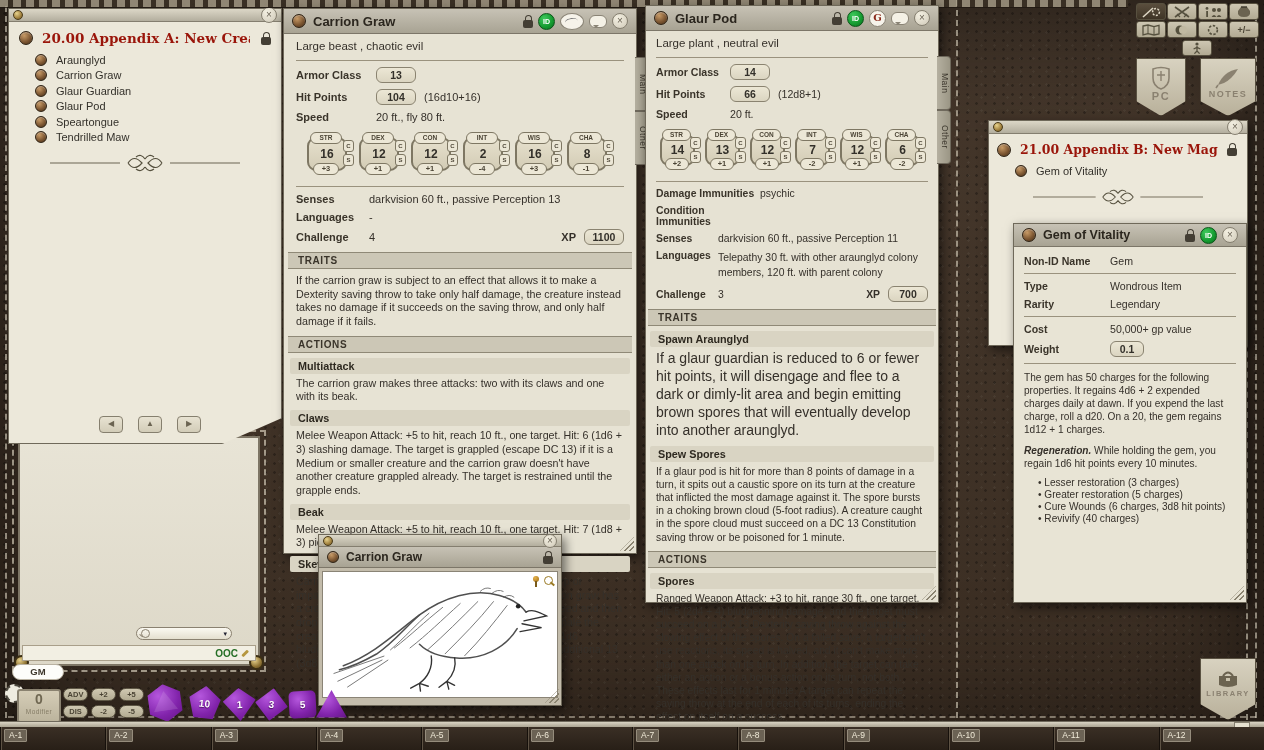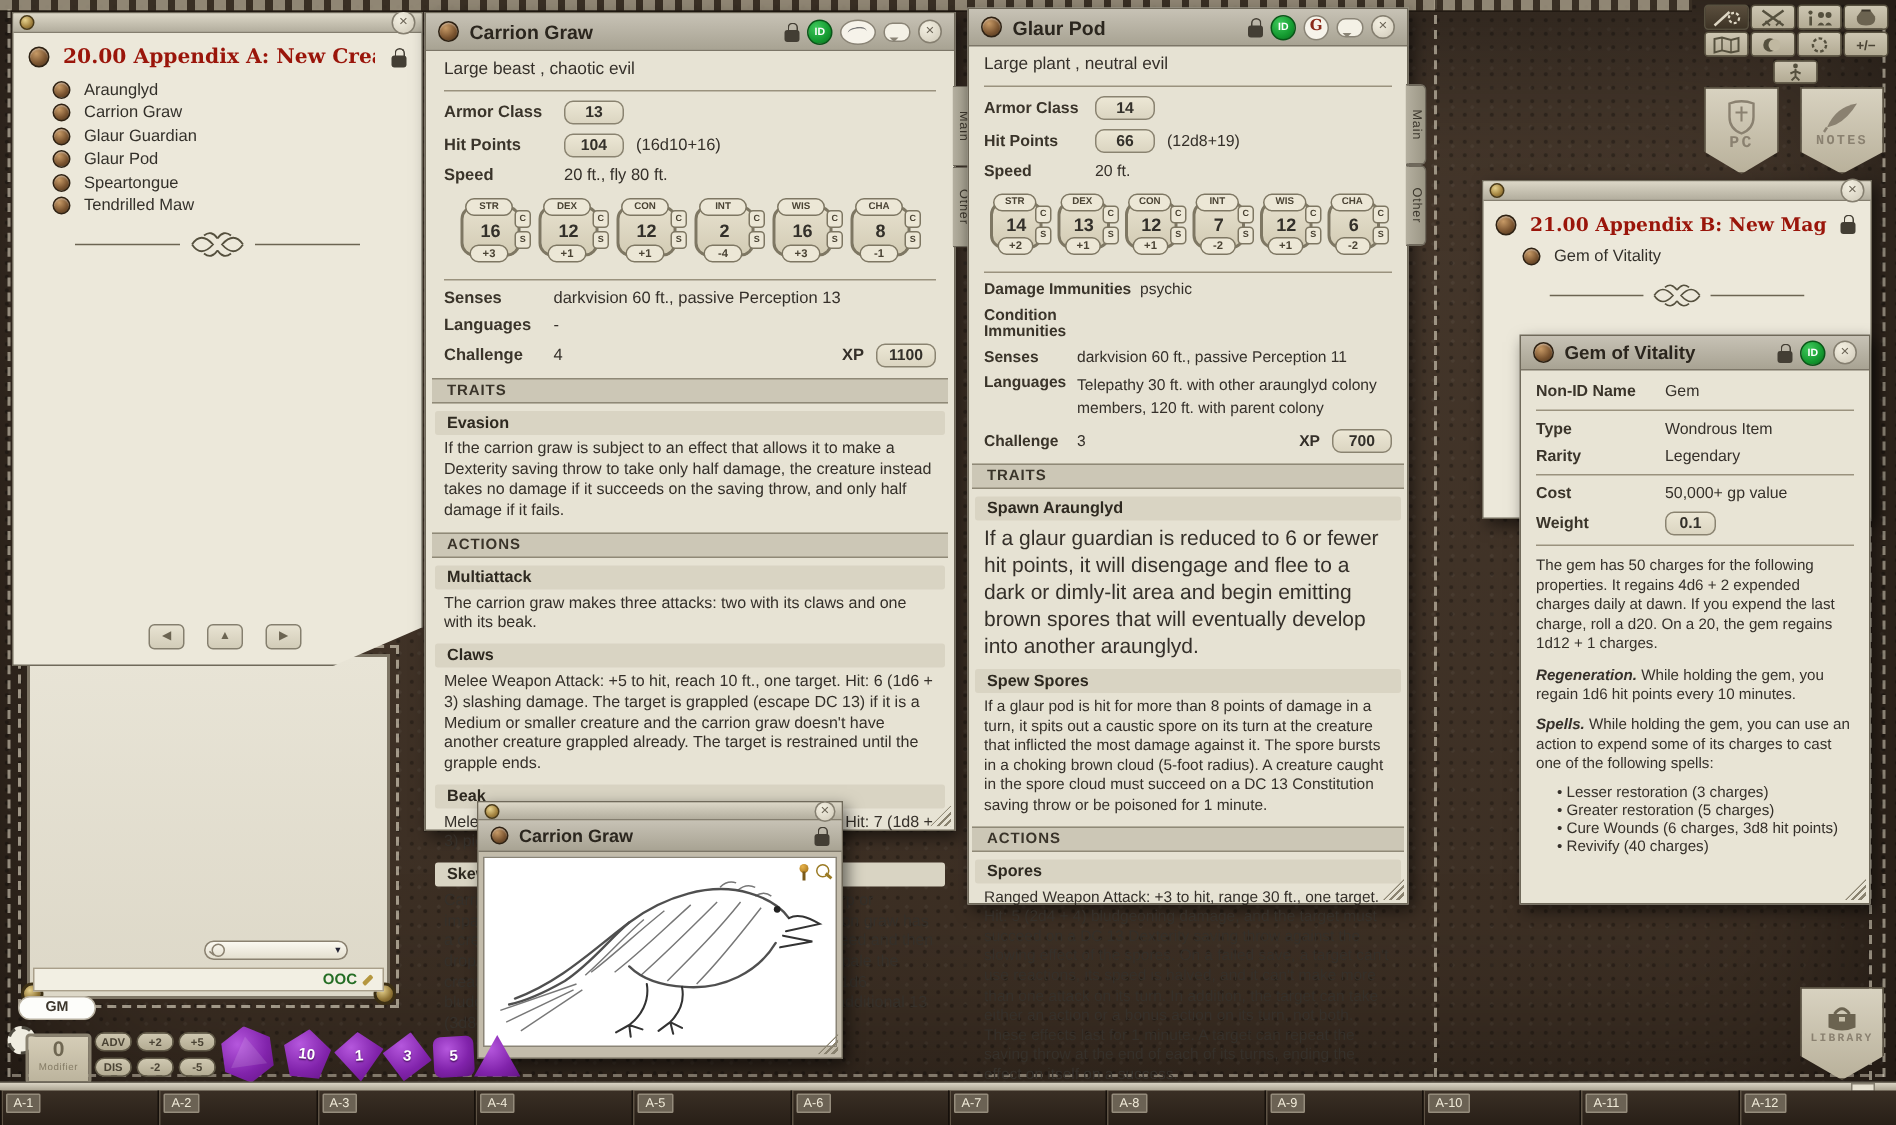--- a/index.html
+++ b/index.html
@@ -100,21 +100,21 @@
   .imgframe{margin:3px;background:#fff;border:1px solid #8a8476;position:relative;overflow:hidden;}
   .pin{position:absolute;right:18px;top:4px;width:6px;height:6px;border-radius:50%;background:radial-gradient(circle at 35% 30%,#e7b24a,#9a6a14);}
   .pin::after{content:"";position:absolute;left:2px;top:5px;width:1.5px;height:6px;background:#7a5a1a;}
   .imgmag{position:absolute;right:4px;top:4px;width:7px;height:7px;border:1.6px solid #9a7a24;border-radius:50%;}
   .imgmag::after{content:"";position:absolute;left:5px;top:6px;width:5px;height:1.6px;background:#9a7a24;transform:rotate(40deg);}
   
   .sq{position:absolute;width:28px;height:15px;border:1px solid #57503f;border-radius:3px;background:linear-gradient(#cdc6b2,#b2aa93);display:flex;align-items:center;justify-content:center;z-index:45;}
   .sq.dark{background:linear-gradient(#5a4e3d,#3e3426);}
   .pm{font-size:9px;font-weight:bold;color:#4a4334;}
   .banner{position:absolute;background:linear-gradient(#d8d2c0,#b9b19b);border:1px solid #55globals;border:1px solid #5a5242;clip-path:polygon(0 0,100% 0,100% 74%,50% 100%,0 74%);display:flex;flex-direction:column;align-items:center;z-index:45;box-shadow:2px 3px 6px rgba(0,0,0,.5);}
-  .banner .blabel{font-size:9px;font-weight:bold;letter-spacing:1.5px;color:#8a8170;font-family:Liberation Mono, monospace;}
+  .banner .blabel{font-size:9px;font-weight:bold;letter-spacing:1.5px;color:#8a8170;font-family:Liberation Sans, sans-serif;}
   .stamp{position:absolute;border-radius:50%;background:radial-gradient(circle at 40% 35%,#dad3c0,#b3ab96 70%,#9a927d);border:3px solid #6b6350;box-shadow:0 0 0 2px #9a9280 inset,2px 3px 6px rgba(0,0,0,.5);display:flex;flex-direction:column;align-items:center;justify-content:center;z-index:45;}
   .stamp .blabel{font-size:8px;font-weight:bold;letter-spacing:1.5px;color:#8a8170;font-family:"DejaVu Serif",serif;}
   
   .scrollstrip{position:absolute;left:0;top:721px;width:1264px;height:6px;background:linear-gradient(#d9d3c3,#a29b89);border-top:1px solid #6f695c;z-index:60;}
   .scrollbox{position:absolute;right:14px;top:0;width:16px;height:6px;background:#e6e1d1;border:1px solid #857f70;box-sizing:border-box;}
   .hotbar{position:absolute;left:0;top:727px;width:1264px;height:23px;display:flex;background:linear-gradient(#3a2f25,#281f17);z-index:60;}
   .hotslot{flex:1;border-left:1px solid #16100b;box-shadow:inset 1px 0 0 #5d5244;position:relative;}
   .hotchip{position:absolute;left:3px;top:2px;padding:0 4px;background:#6b6254;border:1px solid #958c7c;font-size:8.5px;color:#f0ead8;border-radius:1px;line-height:11px;}
 </style>
 </head>
@@ -350,21 +350,20 @@
       <div class="frow">
           <span class="flabel" style="width:73px;">Challenge</span>
           <span>4</span>
         <span style="margin-left:auto;font-weight:bold;">XP</span>
         <span class="valbox" style="margin-left:8px;">1100</span>
         </div>
       <div class="band">TRAITS</div>
       <div>
 
           <div>
-            <div class="subband">Evasion</div>
             <div class="para">If the carrion graw is subject to an effect that allows it to make a Dexterity saving throw to take only half damage, the creature instead takes no damage if it succeeds on the saving throw, and only half damage if it fails.</div>
           </div>
         </div>
       <div class="band">ACTIONS</div>
       <div>
 
           <div>
             <div class="subband">Multiattack</div>
             <div class="para">The carrion graw makes three attacks: two with its claws and one with its beak.</div>
           </div>
@@ -405,21 +404,21 @@
     <div class="sb-body" style="padding:0 10px 6px;">
       <div class="subtitle">Large plant , neutral evil</div>
       <hr class="rule">
       <div class="frow" style="font-size:10.6px;">
           <span class="flabel" style="width:74px;">Armor Class</span>
           <span class="valbox">14</span>
         </div>
       <div class="frow" style="font-size:10.6px;">
           <span class="flabel" style="width:74px;">Hit Points</span>
           <span class="valbox">66</span>
-          <span class="hint">(12d8+19)</span>
+          <span class="hint">(12d8+1)</span>
         </div>
       <div class="frow" style="font-size:10.6px;">
           <span class="flabel" style="width:74px;">Speed</span>
           <span>20 ft.</span>
         </div>
       <div class="abilrow">
 
           <div class="abil">
             <div class="abil-main">
               <span>14</span>
@@ -591,21 +590,20 @@
           <span class="glabel">Cost</span>
           <span>50,000+ gp value</span>
         </div>
       <div class="grow">
           <span class="glabel">Weight</span>
           <span class="valbox" style="min-width:34px;">0.1</span>
         </div>
       <hr class="rule">
       <div class="gpara">The gem has 50 charges for the following properties. It regains 4d6 + 2 expended charges daily at dawn. If you expend the last charge, roll a d20. On a 20, the gem regains 1d12 + 1 charges.</div>
       <div class="gpara"><span class="ilead">Regeneration.</span><span> While holding the gem, you regain 1d6 hit points every 10 minutes.</span></div>
-      <div class="gpara"><span class="ilead">Spells.</span><span> While holding the gem, you can use an action to expend some of its charges to cast one of the following spells:</span></div>
       <div>
 
           <div class="gbul">Lesser restoration (3 charges)</div>
 
           <div class="gbul">Greater restoration (5 charges)</div>
 
           <div class="gbul">Cure Wounds (6 charges, 3d8 hit points)</div>
 
           <div class="gbul">Revivify (40 charges)</div>
         </div>

